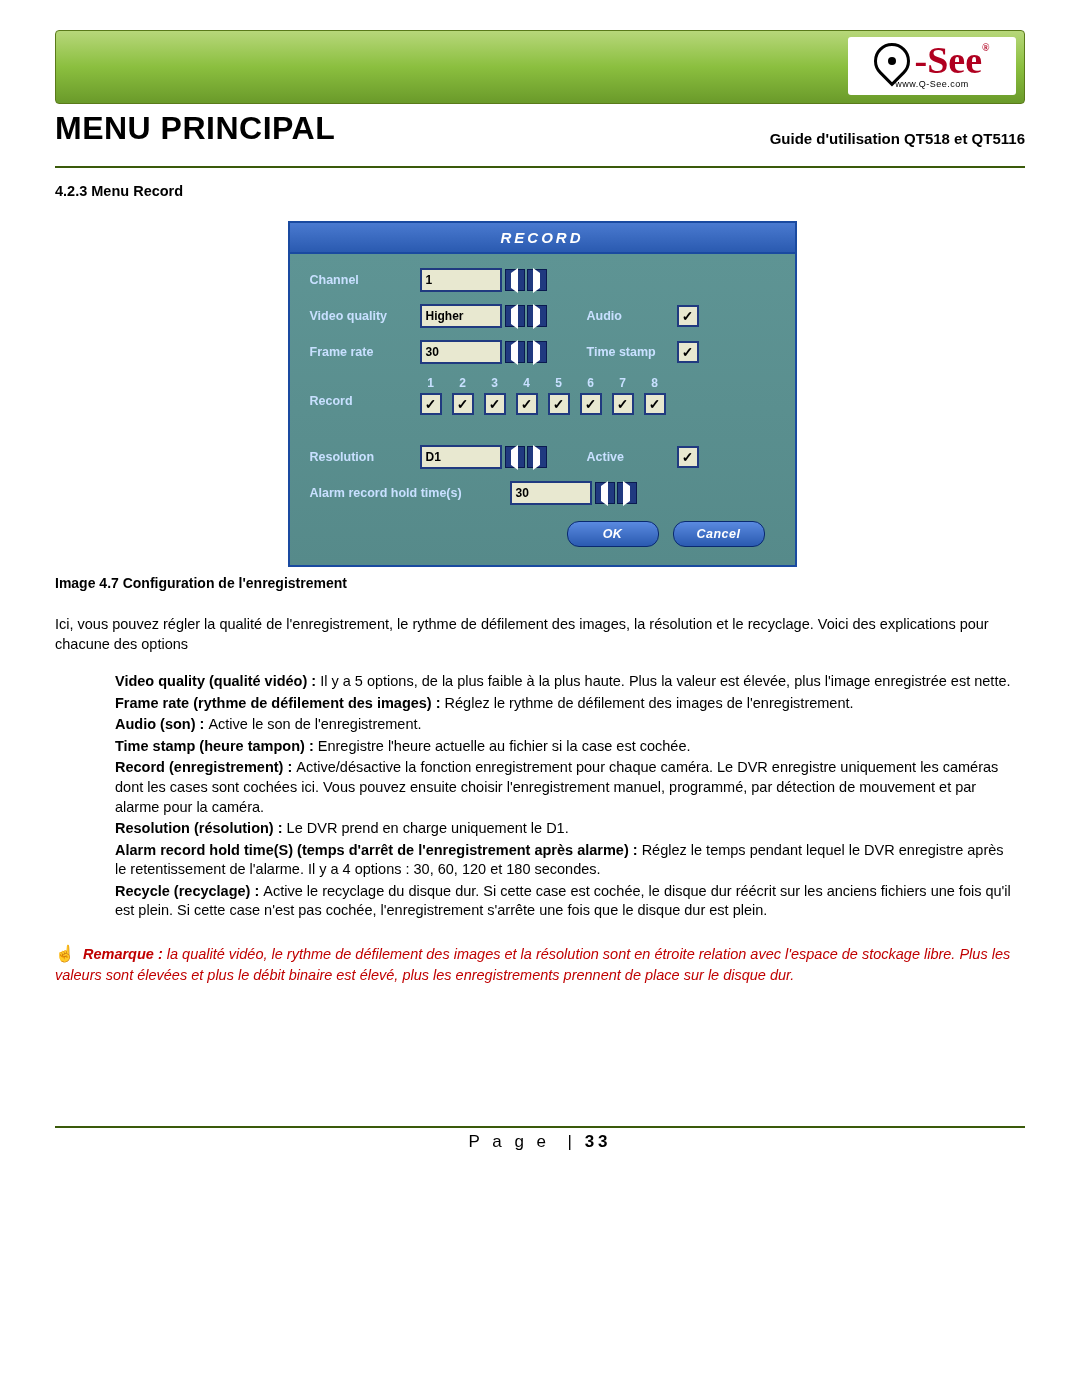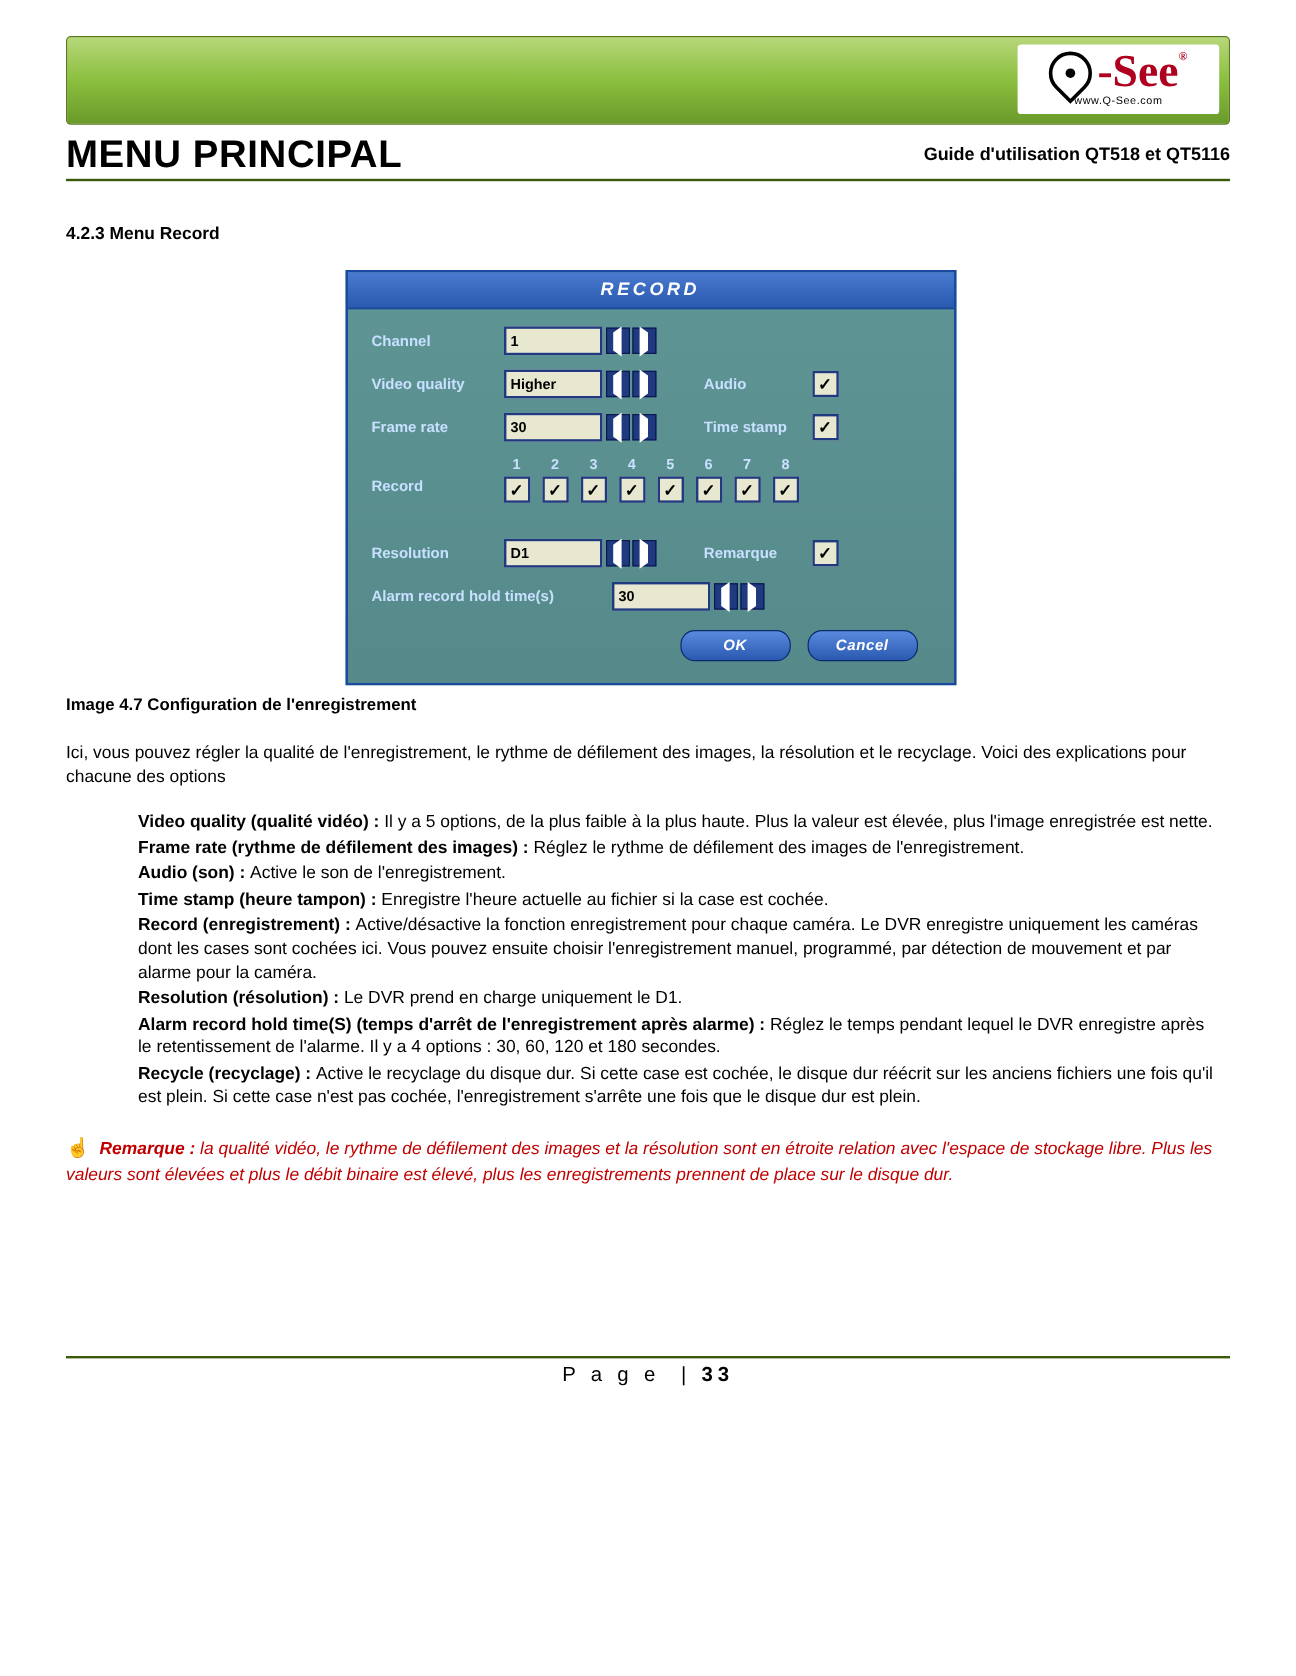--- a/index.html
+++ b/index.html
@@ -49,24 +49,24 @@
   }
   .logo-pupil{width:8px;height:8px;background:#000;border-radius:50%;transform:rotate(45deg);}
   .logo-url {
     font-size: 9px;
     color: #000;
     letter-spacing: 0.5px;
   }
   .title-row {
     display: flex;
     justify-content: space-between;
-    align-items: center;
+    align-items: flex-end;
     border-bottom: 2px solid #3a5a0a;
-    padding-bottom: 2px;
-    margin-bottom: 36px;
+    padding-bottom: 19px;
+    margin-bottom: 15px;
   }
   .main-title {
     font-size: 32px;
     font-weight: bold;
     letter-spacing: 0.5px;
   }
   .subtitle {
     font-size: 15px;
     font-weight: bold;
   }
@@ -283,21 +283,21 @@
           <div class="dvr-label">Resolution</div>
           <div class="spinner">
             <div class="spinner-box">D1</div>
             <div class="arrow-btn">
                 <span class="arrow-l"></span>
               </div>
             <div class="arrow-btn right">
                 <span class="arrow-r"></span>
               </div>
           </div>
-          <div class="dvr-label2">Remarque</div>
+          <div class="dvr-label2">Active</div>
           <div class="chk">✓</div>
         </div>
         <div class="dvr-row">
           <div style="color:#c8e0ff;font-weight:bold;font-size:12.5px;width:200px;">Alarm record hold time(s)</div>
           <div class="spinner">
             <div class="spinner-box">30</div>
             <div class="arrow-btn">
                 <span class="arrow-l"></span>
               </div>
             <div class="arrow-btn right">

